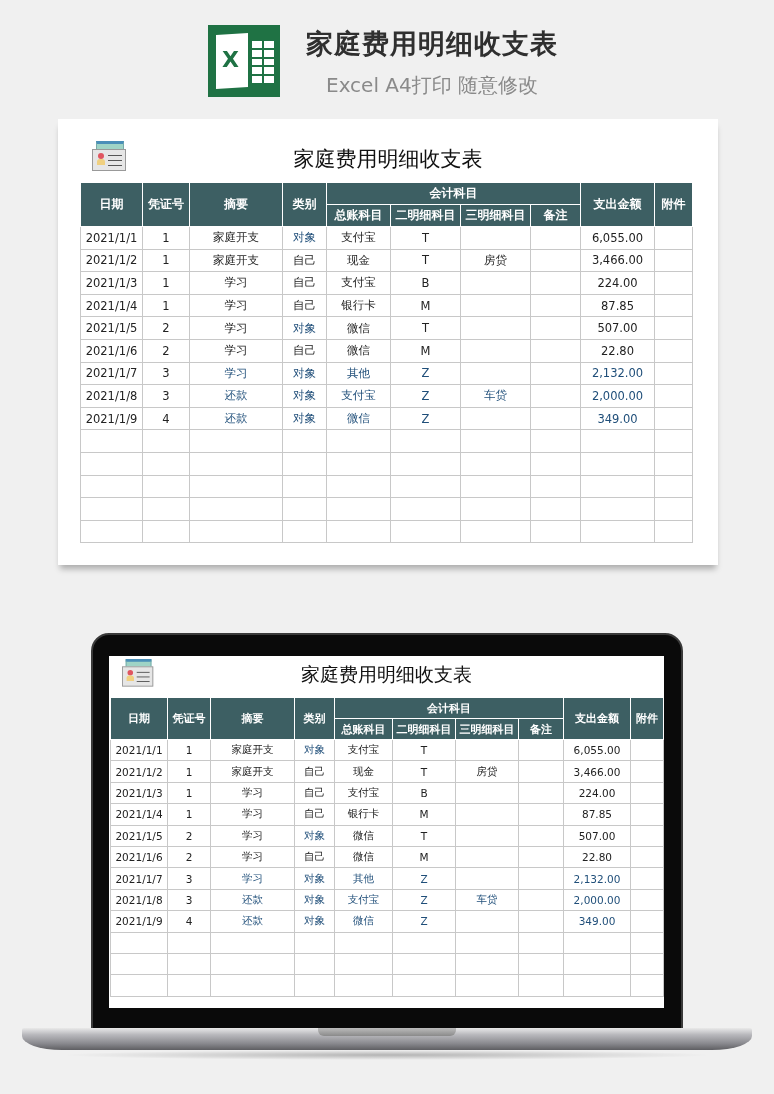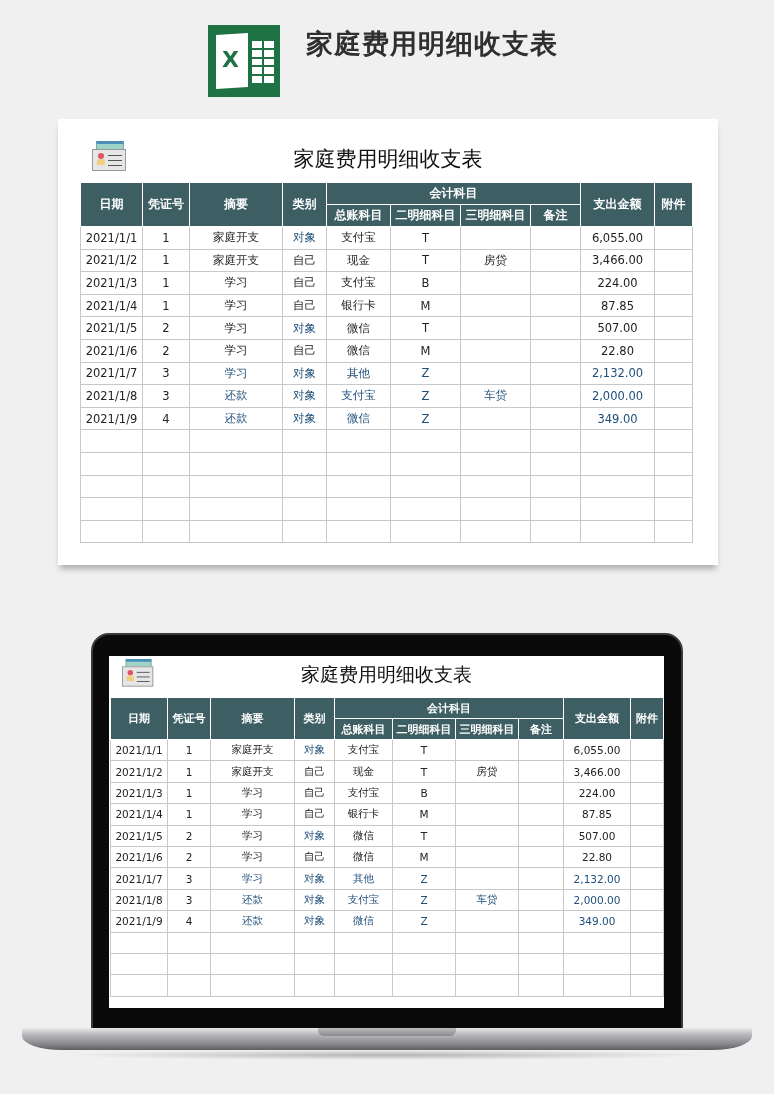--- a/index.html
+++ b/index.html
@@ -66,20 +66,21 @@
         <span></span>
         <span></span>
         <span></span>
         <span></span>
         <span></span>
         <span></span>
         <span></span>
     </div>
   </div>
   <div class="banner-title">家庭费用明细收支表</div>
+  <div class="banner-sub">Excel A4打印 随意修改</div>
 </div>
 
 <div class="sheet s1">
   <div class="sheet-icon">
     <div class="back"></div>
       <div class="front">
         <div class="head"></div>
         <div class="body"></div>
         <div class="ln" style="top:5px"></div>
         <div class="ln" style="top:10px"></div>

